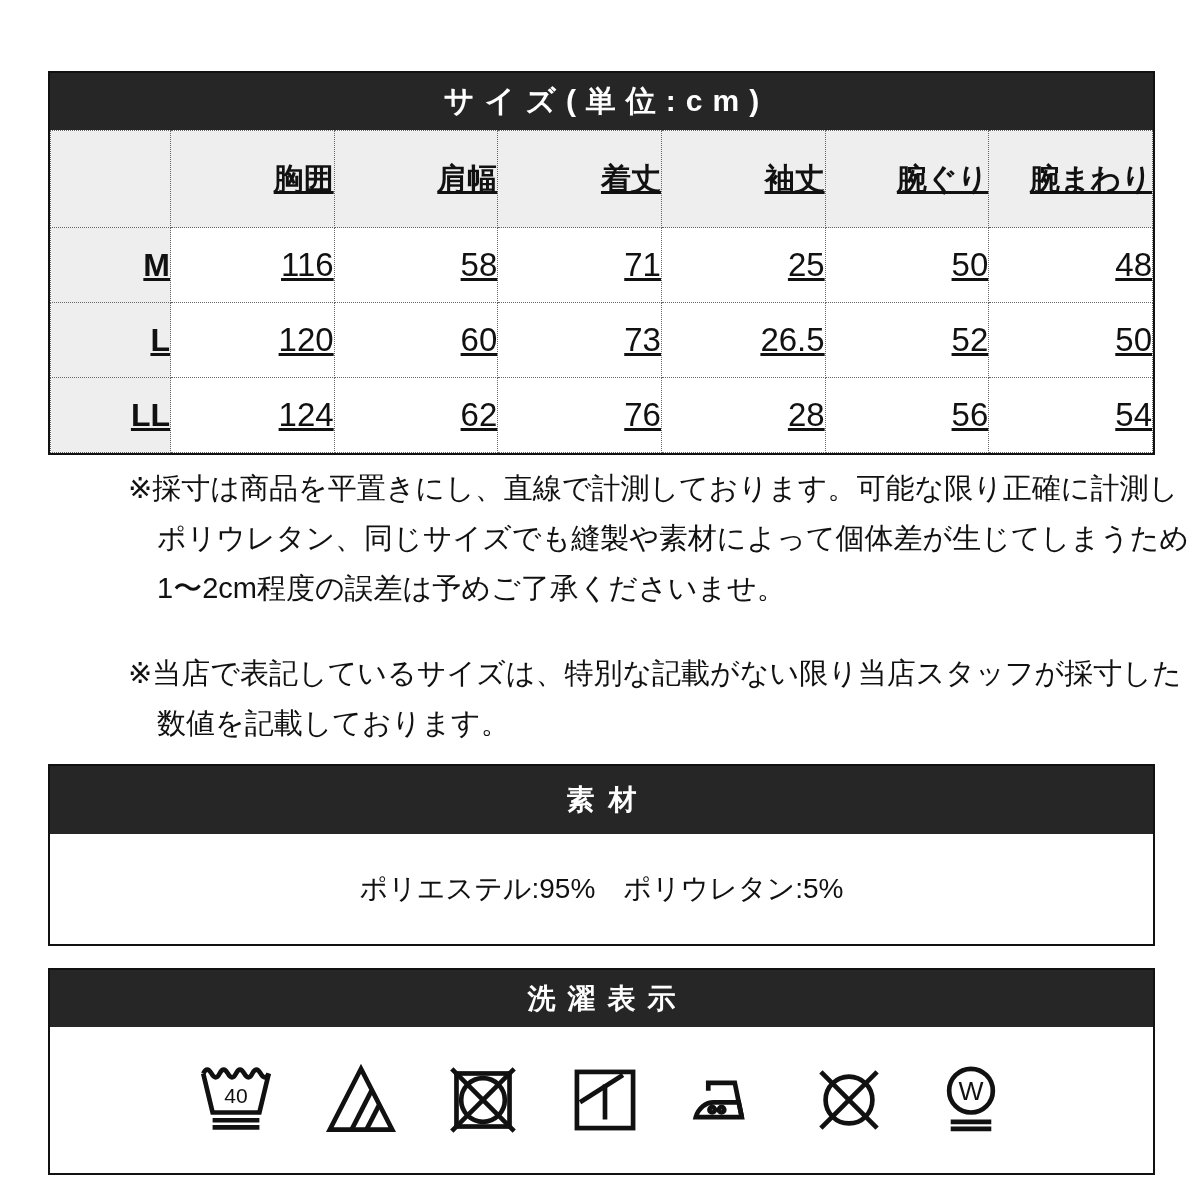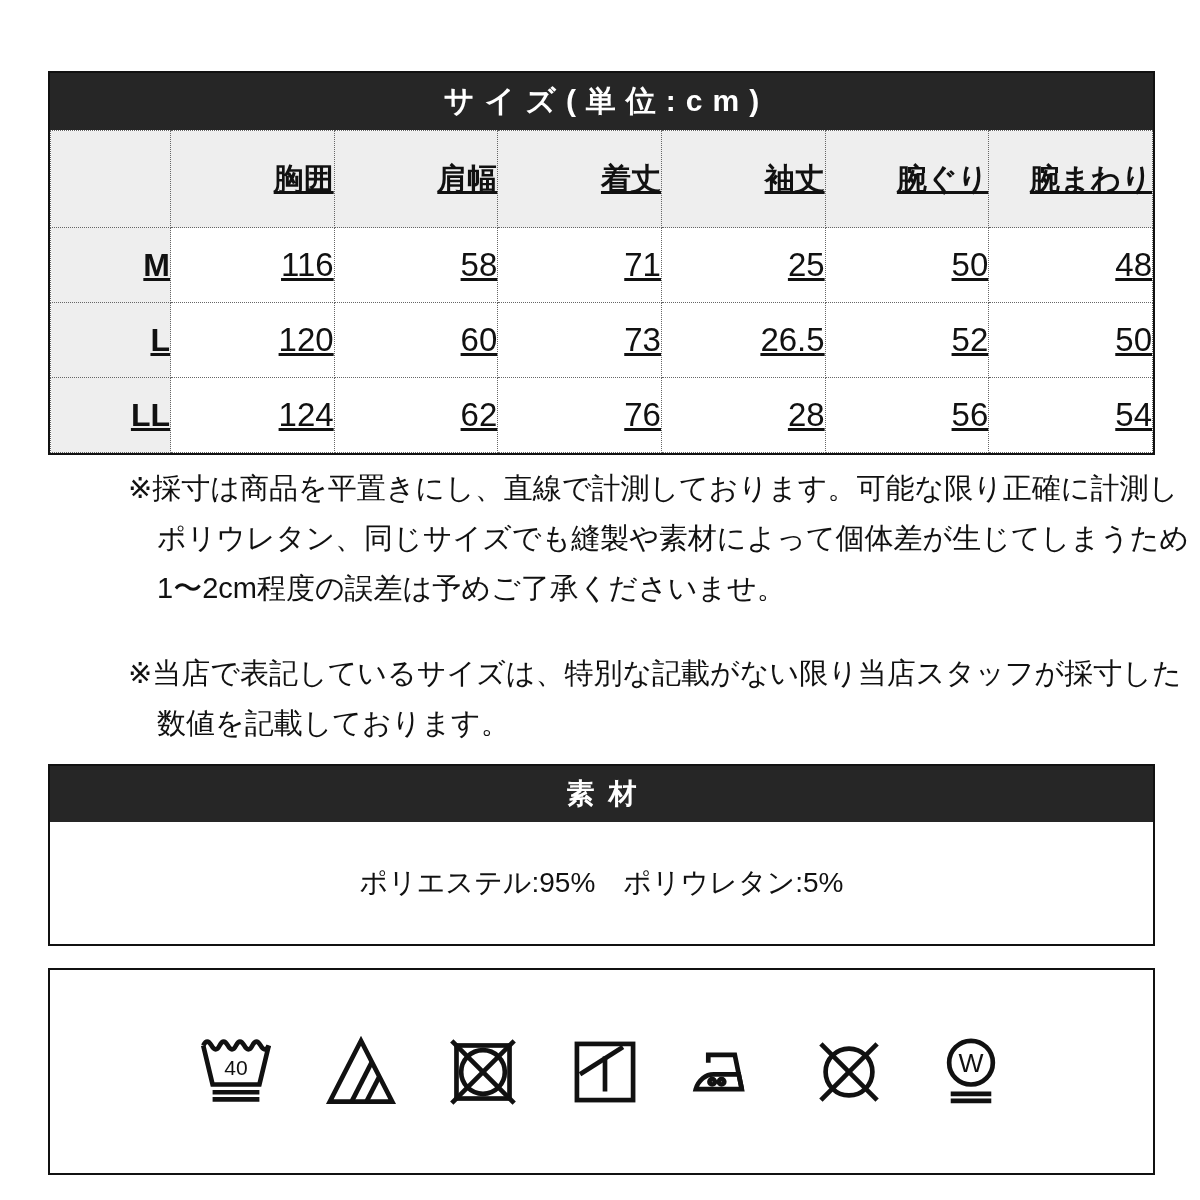--- a/index.html
+++ b/index.html
@@ -24,21 +24,21 @@
   #size-table tbody tr{height:75px;}
   #size-table tbody th{background:#eeeeee;font-size:32px;font-weight:700;}
   #size-table tbody td{background:#ffffff;font-size:33px;font-weight:400;}
   
   #notes{position:absolute;left:84px;top:463px;width:1050px;font-size:29px;line-height:50px;margin-left:44px;}
   .note{margin:0 0 35px 0;}
   .note-line{white-space:nowrap;}
   .note-line.cont{padding-left:29px;}
   
   #material-section{top:764px;height:182px;display:flex;flex-direction:column;}
-  #material-section .section-bar{height:56px;font-size:28px;letter-spacing:14px;text-indent:14px;}
+  #material-section .section-bar{height:68px;font-size:28px;letter-spacing:14px;text-indent:14px;}
   #material-body{flex:1;display:flex;align-items:center;justify-content:center;font-size:28px;white-space:pre;}
   
   #laundry-section{top:968px;height:207px;display:flex;flex-direction:column;}
   #laundry-section .section-bar{font-size:28px;letter-spacing:12px;text-indent:12px;}
   #laundry-body{flex:1;display:flex;align-items:center;justify-content:center;gap:44px;padding-bottom:0;}
   .care-icon{width:78px;height:78px;flex:0 0 auto;}
   .care-icon.wide{width:84px;}
   .care-icon path,.care-icon line,.care-icon rect,.care-icon circle{
     fill:none;stroke:#111;stroke-width:6;
   }
@@ -117,20 +117,23 @@
 </div>
 
 <div class="section" id="material-section">
   <div class="section-bar">
     <span>素材</span>
   </div>
   <div id="material-body">ポリエステル:95%　ポリウレタン:5%</div>
 </div>
 
 <div class="section" id="laundry-section">
+  <div class="section-bar">
+    <span>洗濯表示</span>
+  </div>
   <div id="laundry-body">
 
     <svg class="care-icon wide" viewBox="0 0 100 100">
       <path stroke-width="5" d="M8,16 q5,-10 10.5,0 t10.5,0 t10.5,0 t10.5,0 t10.5,0 t10.5,0 t10.5,0 t10.5,0"></path>
       <path stroke-width="5" d="M8,16 L20,66 H80 L92,16"></path>
       <text x="50" y="54" font-size="27" text-anchor="middle">40</text>
       <path stroke-width="5" d="M20,76 H80"></path>
       <path stroke-width="5" d="M20,85 H80"></path>
     </svg>
 

